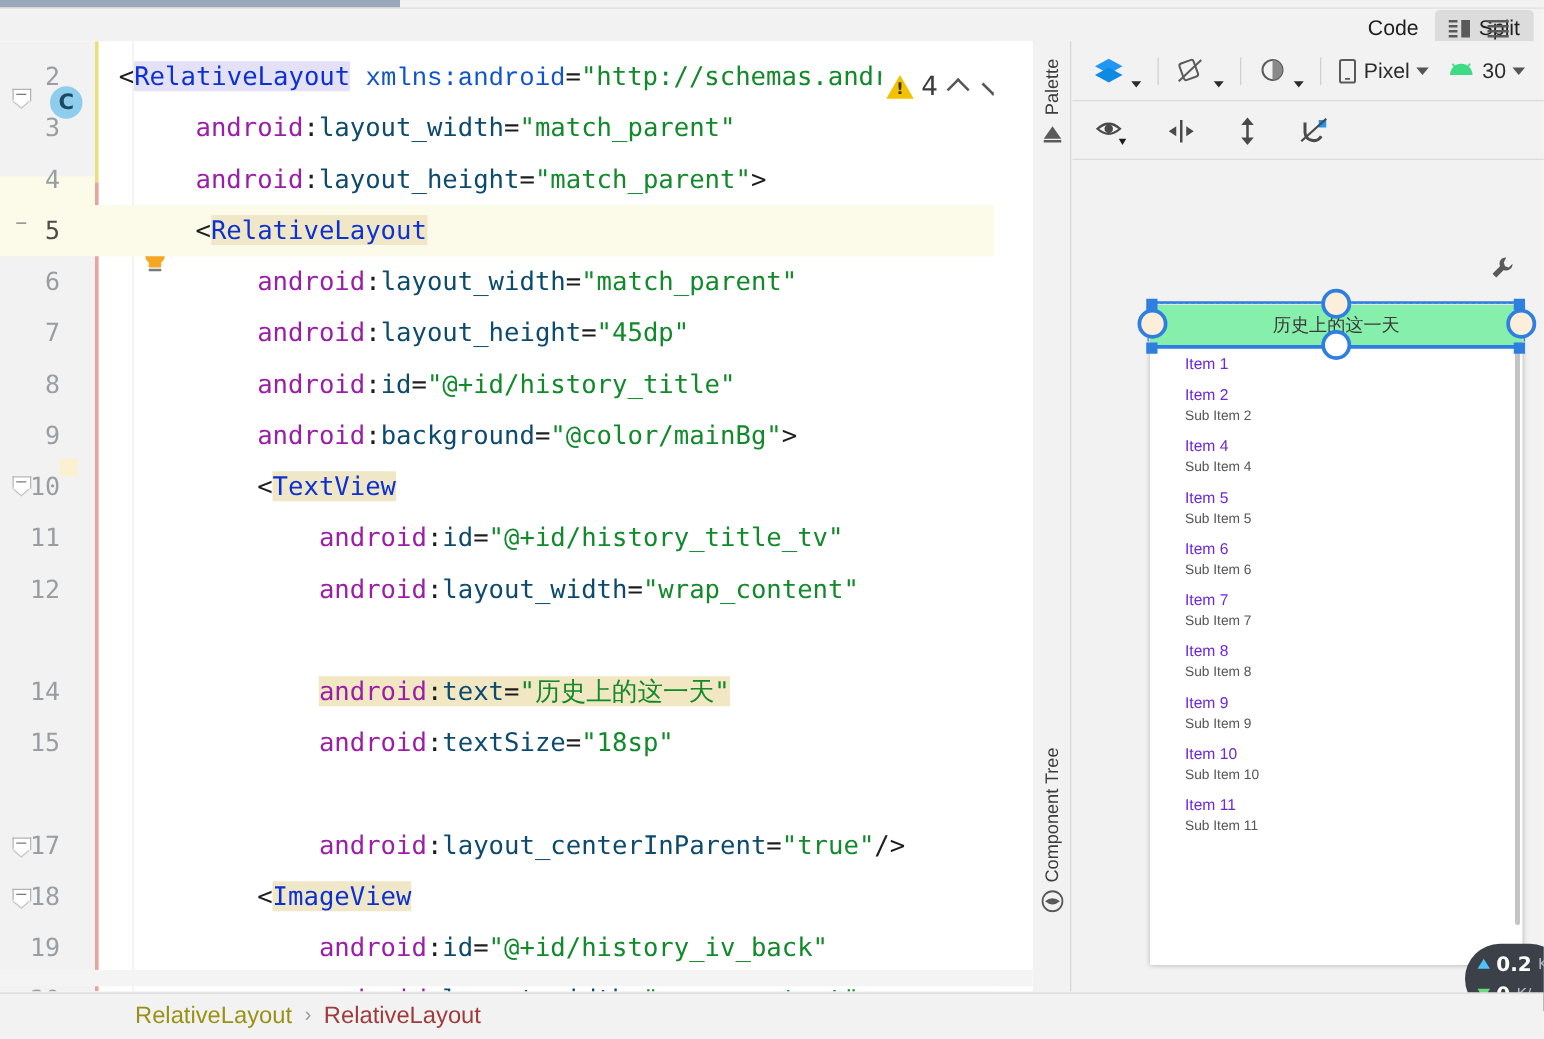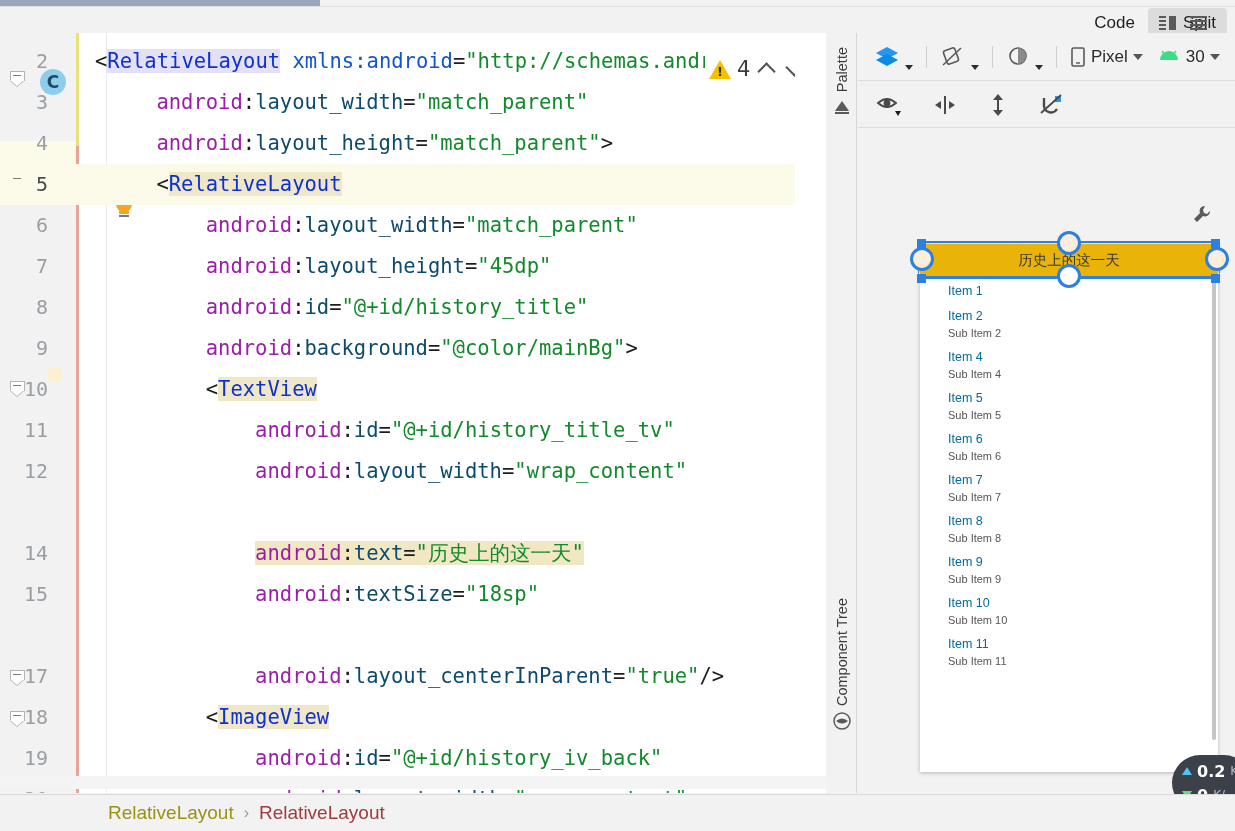--- a/index.html
+++ b/index.html
@@ -44,21 +44,21 @@
   .lnum { position: absolute; left: 0; width: 48px; text-align: right; line-height: 41px;
           font-family: "DejaVu Sans Mono", monospace; font-size: 20px; color: #999ea3; }
   .lnum.active { color: #4b4b4b; }
   .code { position: absolute; left: 107px; line-height: 41px; white-space: pre;
           font-family: "DejaVu Sans Mono", monospace; font-size: 20.5px; letter-spacing: 0px; }
   .k-tag   { color: #0c31d1; }
   .k-brack { color: #1c1c1c; }
   .k-attr  { color: #9b1ea8; }
   .k-attr2 { color: #0c4a6e; }
   .k-str   { color: #128a2c; }
-  .k-ns    { color: #1155cc; }
+  .k-ns    { color: #1155cc; font-family: Liberation Mono, monospace; }
   .k-eq    { color: #1c1c1c; }
   .hl-lav  { background: #e4e1f7; }
   .hl-tan  { background: #f2e7c3; }
   .hl-name { background: #f0e7c8; }
 
   .fold-mark { position: absolute; left: 10px; width: 15px; height: 15px; }
   .fold-mark::before { content:""; position:absolute; left:0; top:0; width:13px; height:9px;
         border:1px solid #b3b3b3; border-bottom:none; background:#fff; }
   .fold-mark::after { content:""; position:absolute; left:0px; top:9px; width:0; height:0;
         border-left:7px solid transparent; border-right:7px solid transparent; border-top:6px solid #fff;
@@ -110,26 +110,26 @@
   .tb-div { width: 1px; height: 22px; background: #d0d0d0; margin: 0 5px; }
   .tb-lbl { font-size: 17px; color: #2b2b2b; }
   .caret-d { width:0;height:0;border-left:5px solid transparent;border-right:5px solid transparent;border-top:6px solid #555; }
   .caret-sm { width:0;height:0;border-left:4px solid transparent;border-right:4px solid transparent;border-top:5px solid #2b2b2b; }
 
   .canvas { position: absolute; left: 0; top: 96px; width: 377px; height: 664px; background: #f2f2f2; overflow: hidden; }
   .wrench { position: absolute; right: 24px; top: 76px; width: 18px; height: 18px; }
 
   .device { position: absolute; left: 62px; top: 115px; width: 298px; height: 528px;
             background: #fff; box-shadow: 0 1px 4px rgba(0,0,0,0.25); }
-  .titlebar { position: absolute; left: 0; top: 0; width: 298px; height: 32px; background: #eab308;
+  .titlebar { position: absolute; left: 0; top: 0; width: 298px; height: 32px; background: #86efac;
               display:flex; align-items:center; justify-content:center; }
   .titlebar span { font-size: 14.5px; color: #3a3a3a; font-family: "DejaVu Sans", sans-serif; }
   .list { position: absolute; left: 0; top: 33px; width: 298px; bottom: 0; overflow: hidden; padding-top: 6px; }
   .li { margin: 0 0 8px 28px; }
-  .li .t { font-size: 12.5px; color: #0369a1; line-height: 17px; }
+  .li .t { font-size: 12.5px; color: #6d28d9; line-height: 17px; }
   .li .s { font-size: 11px; color: #555; line-height: 16px; }
   .vscroll { position: absolute; right: 2px; top: 36px; width: 4px; height: 460px; background: #c4c4c4; border-radius: 2px; }
 
   
   .sel-box { position: absolute; left: 60px; top: 113px; width: 302px; height: 36px;
              border: 1px dashed #2f7fe0; }
   .sel-line { position: absolute; background: #2f7fe0; }
   .sq { position: absolute; width: 9px; height: 9px; background: #2f7fe0; }
   .circ { position: absolute; width: 24px; height: 24px; border: 3px solid #2f7fe0; border-radius: 50%; background: #fff; }
   .circ-half { position: absolute; width: 24px; height: 24px; border: 3px solid #2f7fe0; border-radius: 50%; background: #fbeedb; }

